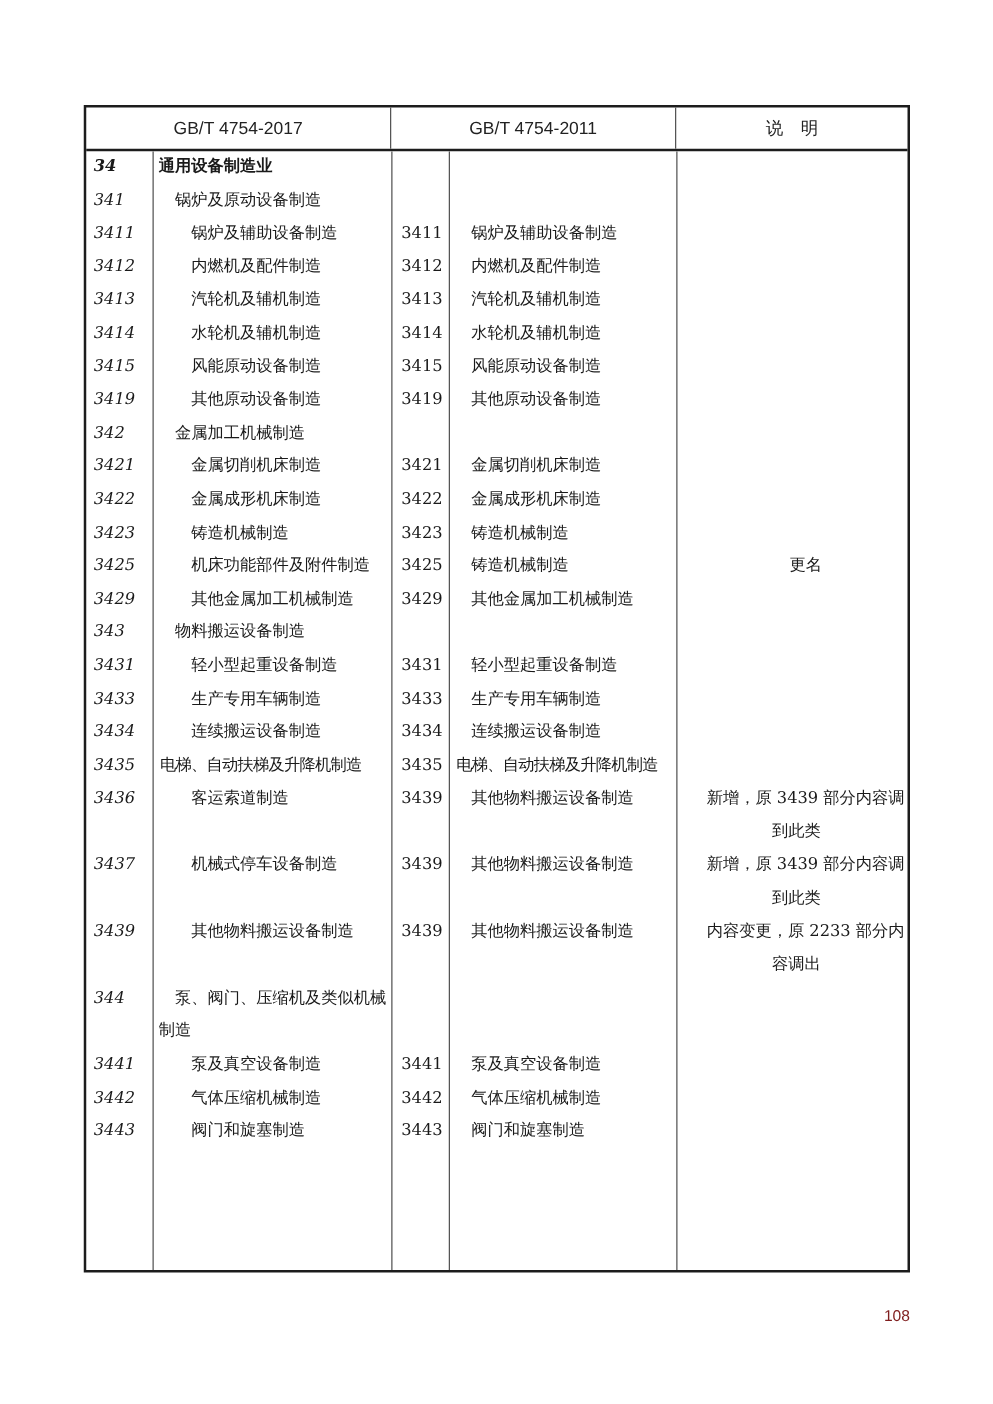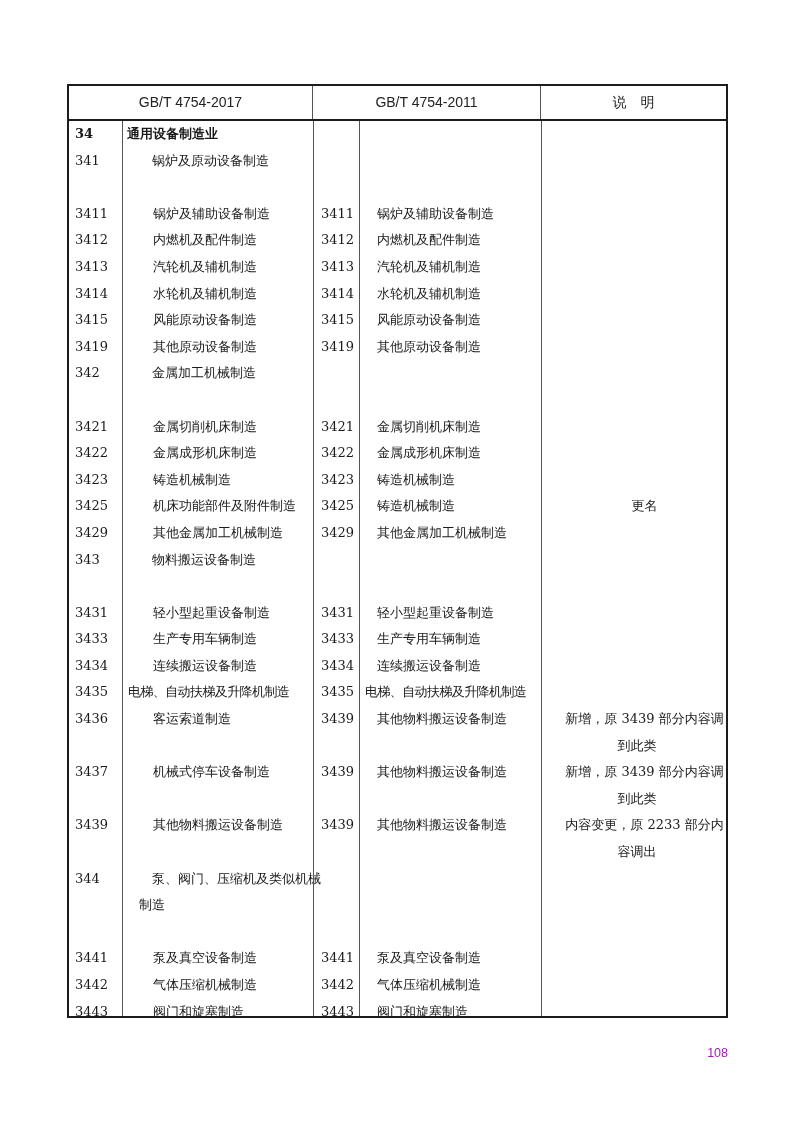--- a/index.html
+++ b/index.html
@@ -24,33 +24,33 @@
     position:relative; height:895px; overflow:hidden;
     font-size:13px;
   }
   .vline { position:absolute; top:0; bottom:0; width:1px; background:#555; }
   .vline-a { left:53px; }
   .vline-b { left:244px; }
   .vline-c { left:290px; }
   .vline-d { left:472px; }
   .row { line-height:26.6px; white-space:normal; }
   .cell { display:inline-block; vertical-align:top; box-sizing:border-box; }
-  .c17 { width:53px;  padding-left:6px; }
+  .c17 { width:53px;  padding-left:6px;font-style:italic; }
   .n17 { width:191px; padding-left:5px; }
   .c11 { width:46px;  padding-left:8px; }
   .n11 { width:182px; padding-left:5px; text-indent:13px; }
   .note{ width:185px; padding-left:7px; text-indent:15px;text-align:center; }
   .section .c17, .section .n17 { font-weight:bold; }
-  .group .n17 { text-indent:13px;margin-left:12px; }
+  .group .n17 { text-indent:13px; }
   .item  .n17 { text-indent:26px; }
   .tight .n17 { text-indent:1px; letter-spacing:-0.6px; }
   .tight .n11 { text-indent:1px; letter-spacing:-0.6px; }
   .page-number {
     position:absolute; top:1046px; right:66px;
-    font-family:"Liberation Sans", sans-serif; font-size:12.5px; color:#a21caf;
+    font-family:"Liberation Sans", sans-serif; font-size:12.5px; color:#7f1d1d;
   }
 </style>
 </head>
 <body>
 
 <div class="page">
 
   <div class="doc-table">
 
     <div class="thead">

